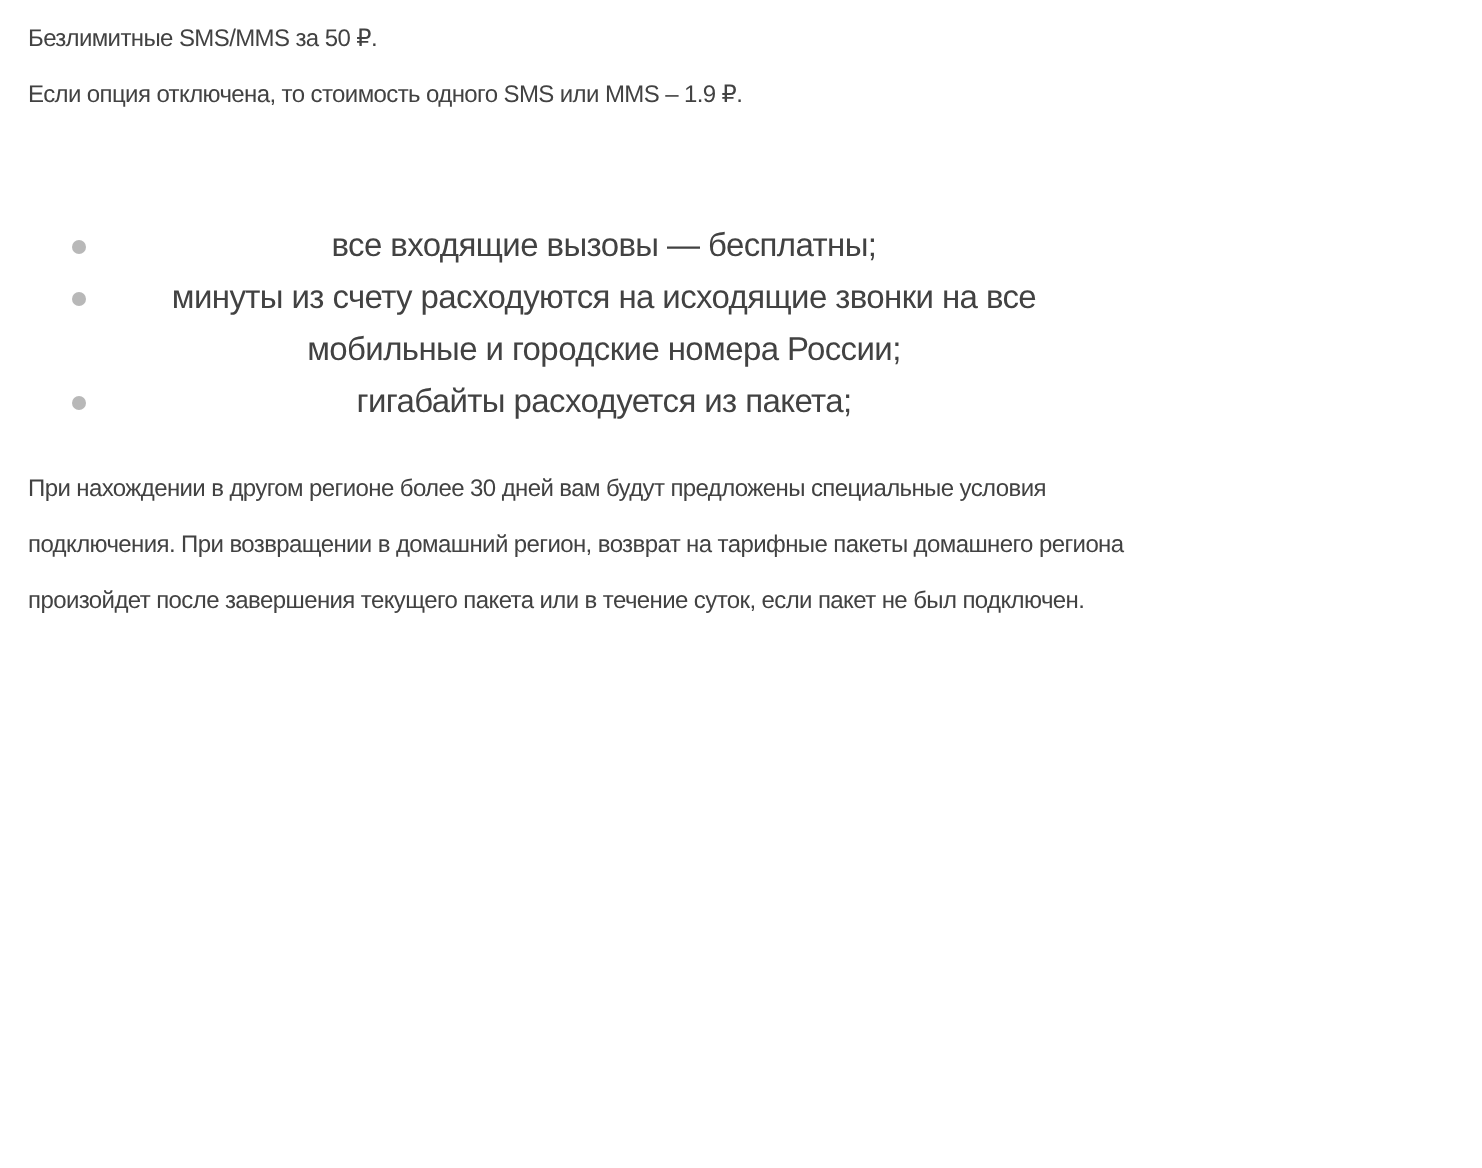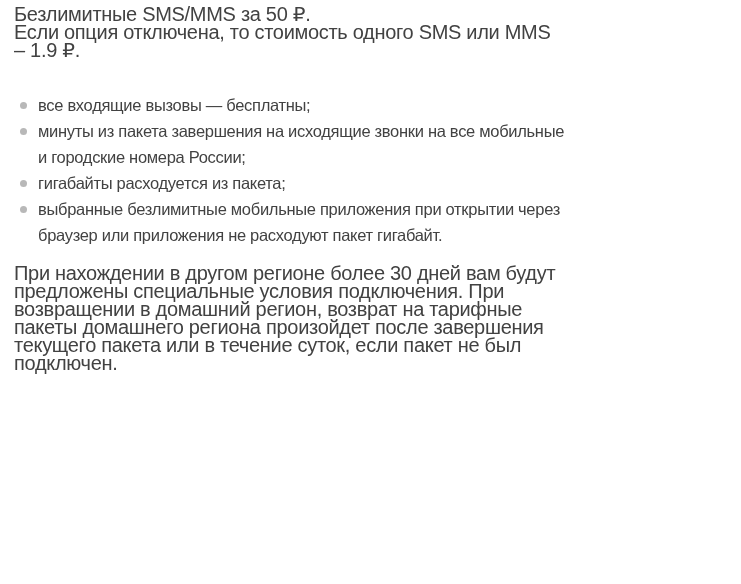--- a/index.html
+++ b/index.html
@@ -35,32 +35,33 @@
   .section-heading {
     margin: 0;
     font-size: 17px;
     line-height: 26px;
     font-weight: bold;
     color: #2b2b2b;
     letter-spacing: -0.3px;
   }
   .paragraph {
     margin: 0;
-    font-size: 20px;
-    line-height: 18px;
+    font-size: 12px;
+    line-height: 28px;
     color: #424242;
     letter-spacing: -0.3px;
   }
   .paragraph + .paragraph {
     margin-top: 23px;
   }
   ul.conditions-list {
-    margin: 0;
+    margin: 16px;
     padding: 0;
     list-style: none;
+    text-align: center;
   }
   ul.conditions-list li {
     position: relative;
     padding-left: 24px;
     font-size: 16.5px;
     line-height: 26px;
     color: #424242;
     letter-spacing: -0.3px;
   }
   ul.conditions-list li::before {
@@ -85,21 +86,20 @@
   <div class="section">
     <div class="col-right">
       <p class="paragraph">Безлимитные SMS/MMS за 50 ₽.<br>Если опция отключена, то стоимость одного SMS или MMS – 1.9 ₽.</p>
     </div>
   </div>
 
   <div class="section">
     <div class="col-right">
       <ul class="conditions-list">
           <li>все входящие вызовы — бесплатны;</li>
-          <li>минуты из пакета завершения на исходящие звонки на все мобильные и городские номера России;</li>
+          <li>минуты из счету расходуются на исходящие звонки на все мобильные и городские номера России;</li>
           <li>гигабайты расходуется из пакета;</li>
-          <li>выбранные безлимитные мобильные приложения при открытии через браузер или приложения не расходуют пакет гигабайт.</li>
         </ul>
       <p class="paragraph">При нахождении в другом регионе более 30 дней вам будут предложены специальные условия подключения. При возвращении в домашний регион, возврат на тарифные пакеты домашнего региона произойдет после завершения текущего пакета или в течение суток, если пакет не был подключен.</p>
     </div>
   </div>
 
 </div>
 
 </body></html>

